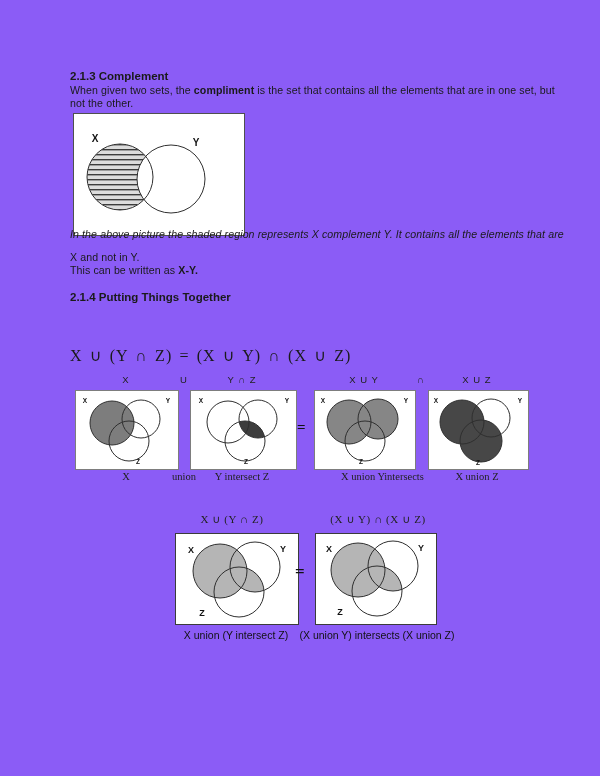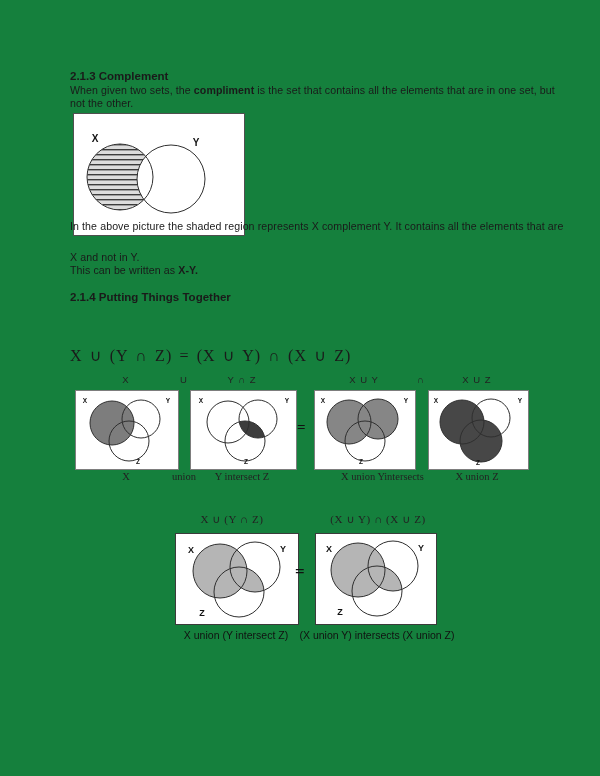--- a/index.html
+++ b/index.html
@@ -1,16 +1,16 @@
 <!DOCTYPE html>
 <html><head>
 <meta charset="utf-8">
 <style>
   html,body{margin:0;padding:0;background:#fff;}
-  .page{position:relative;width:600px;height:776px;background:#15803d;overflow:hidden;
+  .page{position:relative;width:600px;height:776px;background:#8b5cf6;overflow:hidden;
         font-family:"Liberation Sans",sans-serif;color:#1a1a1a;}
   .h{position:absolute;font-weight:bold;font-size:11.5px;white-space:nowrap;}
   .line{position:absolute;font-size:10.6px;white-space:nowrap;letter-spacing:0.1px;}
   .b{font-weight:bold;}
   .eq{position:absolute;font-family:"Liberation Serif",serif;font-size:16px;
       letter-spacing:1.1px;word-spacing:2px;white-space:nowrap;}
   .clabel{position:absolute;transform:translateX(-50%);white-space:nowrap;}
   .toplab{font-size:9.5px;color:#222;letter-spacing:1px;}
   .botlab{font-family:"Liberation Serif",serif;font-size:10.5px;color:#222;}
   .title2{font-family:"Liberation Serif",serif;font-size:11px;color:#222;letter-spacing:0.6px;}
@@ -45,21 +45,21 @@
           </mask>
         </defs>
         <circle cx="46" cy="63" r="33" fill="url(#pg1_0)" mask="url(#mg1_0)"></circle>
         <circle cx="46" cy="63" r="33" fill="none" stroke="#2f2f2f" stroke-width="1"></circle>
         <circle cx="97" cy="65" r="34" fill="none" stroke="#2f2f2f" stroke-width="1"></circle>
         <text x="21" y="28" font-size="10" font-weight="bold" font-family="&quot;Liberation Sans&quot;, sans-serif" text-anchor="middle" fill="#111">X</text>
         <text x="122" y="32" font-size="10" font-weight="bold" font-family="&quot;Liberation Sans&quot;, sans-serif" text-anchor="middle" fill="#111">Y</text>
       </svg>
     </div>
 
-  <div class="line" style="left:70px;top:220px;">In the above picture the shaded region represents X complement Y.  It contains all the elements that are</div>
+  <div class="line" style="left:70px;top:228px;font-style:italic;">In the above picture the shaded region represents X complement Y.  It contains all the elements that are</div>
   <div class="line" style="left:70px;top:251px;">X and not in Y.</div>
   <div class="line" style="left:70px;top:264px;"><span>This can be written as </span><span class="b">X-Y.</span></div>
 
   <div class="h" style="left:70px;top:291px;">2.1.4 Putting Things Together</div>
 
   <div class="eq" style="left:70px;top:346px;">X ∪ (Y ∩ Z) = (X ∪ Y) ∩ (X ∪ Z)</div>
 
   <div class="clabel toplab" style="left:126px;top:374px;">X</div>
   <div class="clabel toplab" style="left:184px;top:374px;">U</div>
   <div class="clabel toplab" style="left:242px;top:374px;">Y ∩ Z</div>

